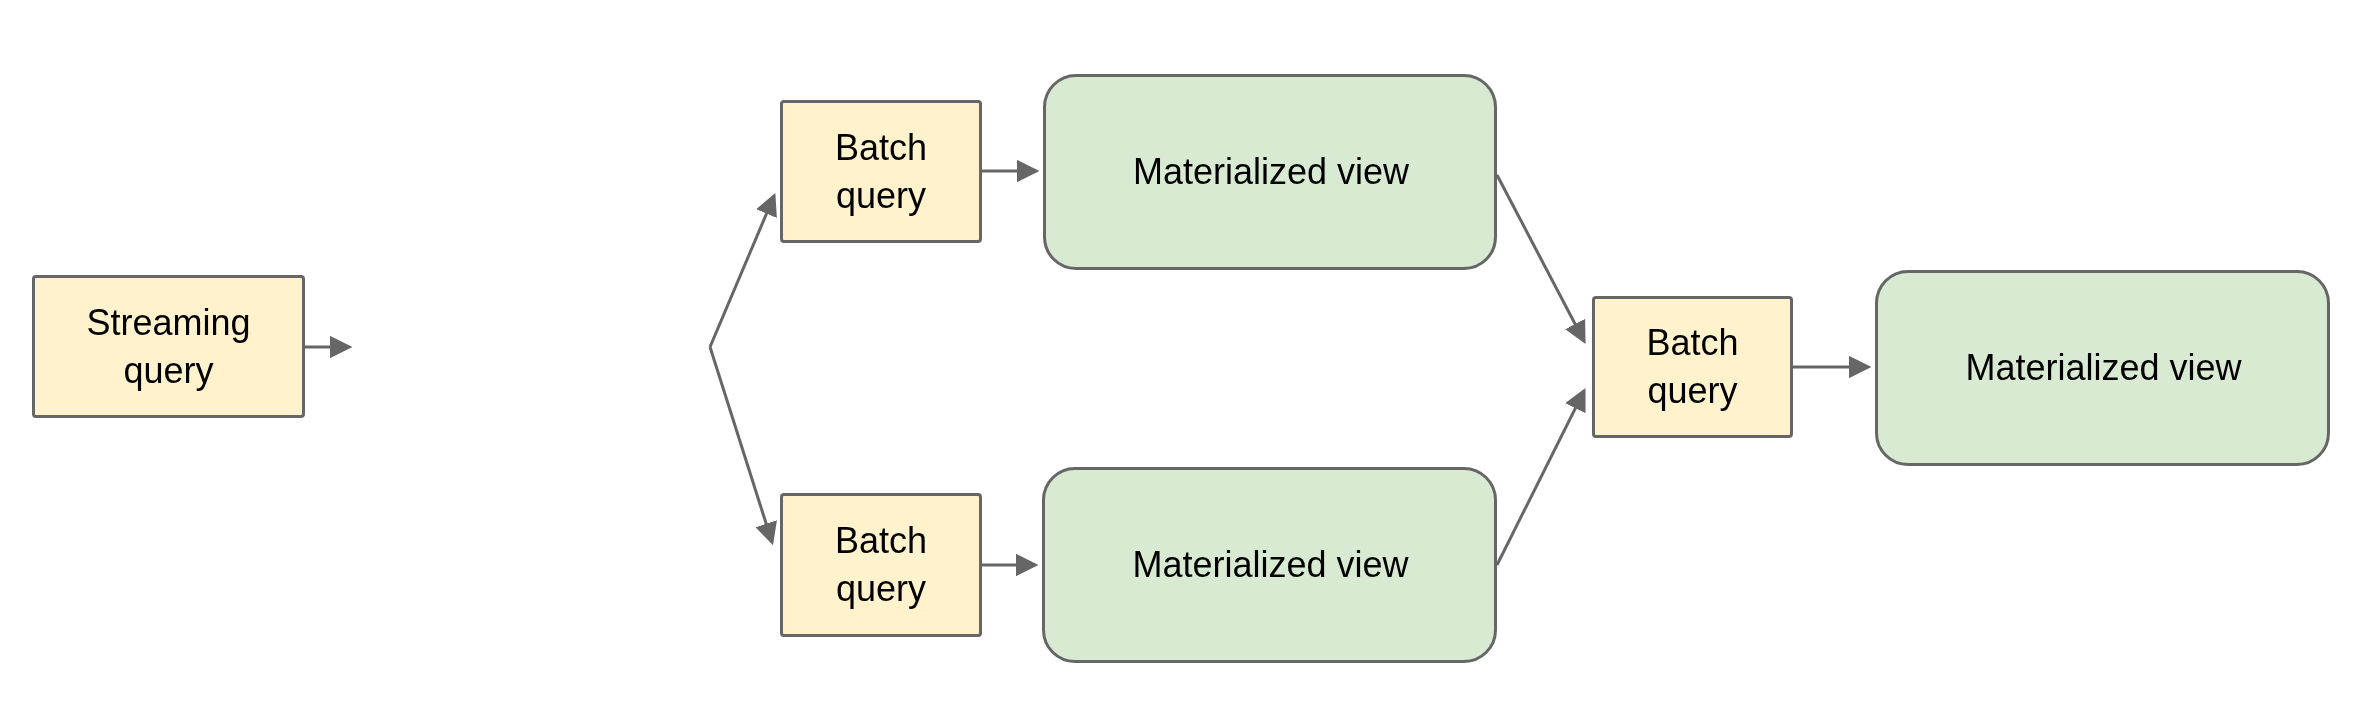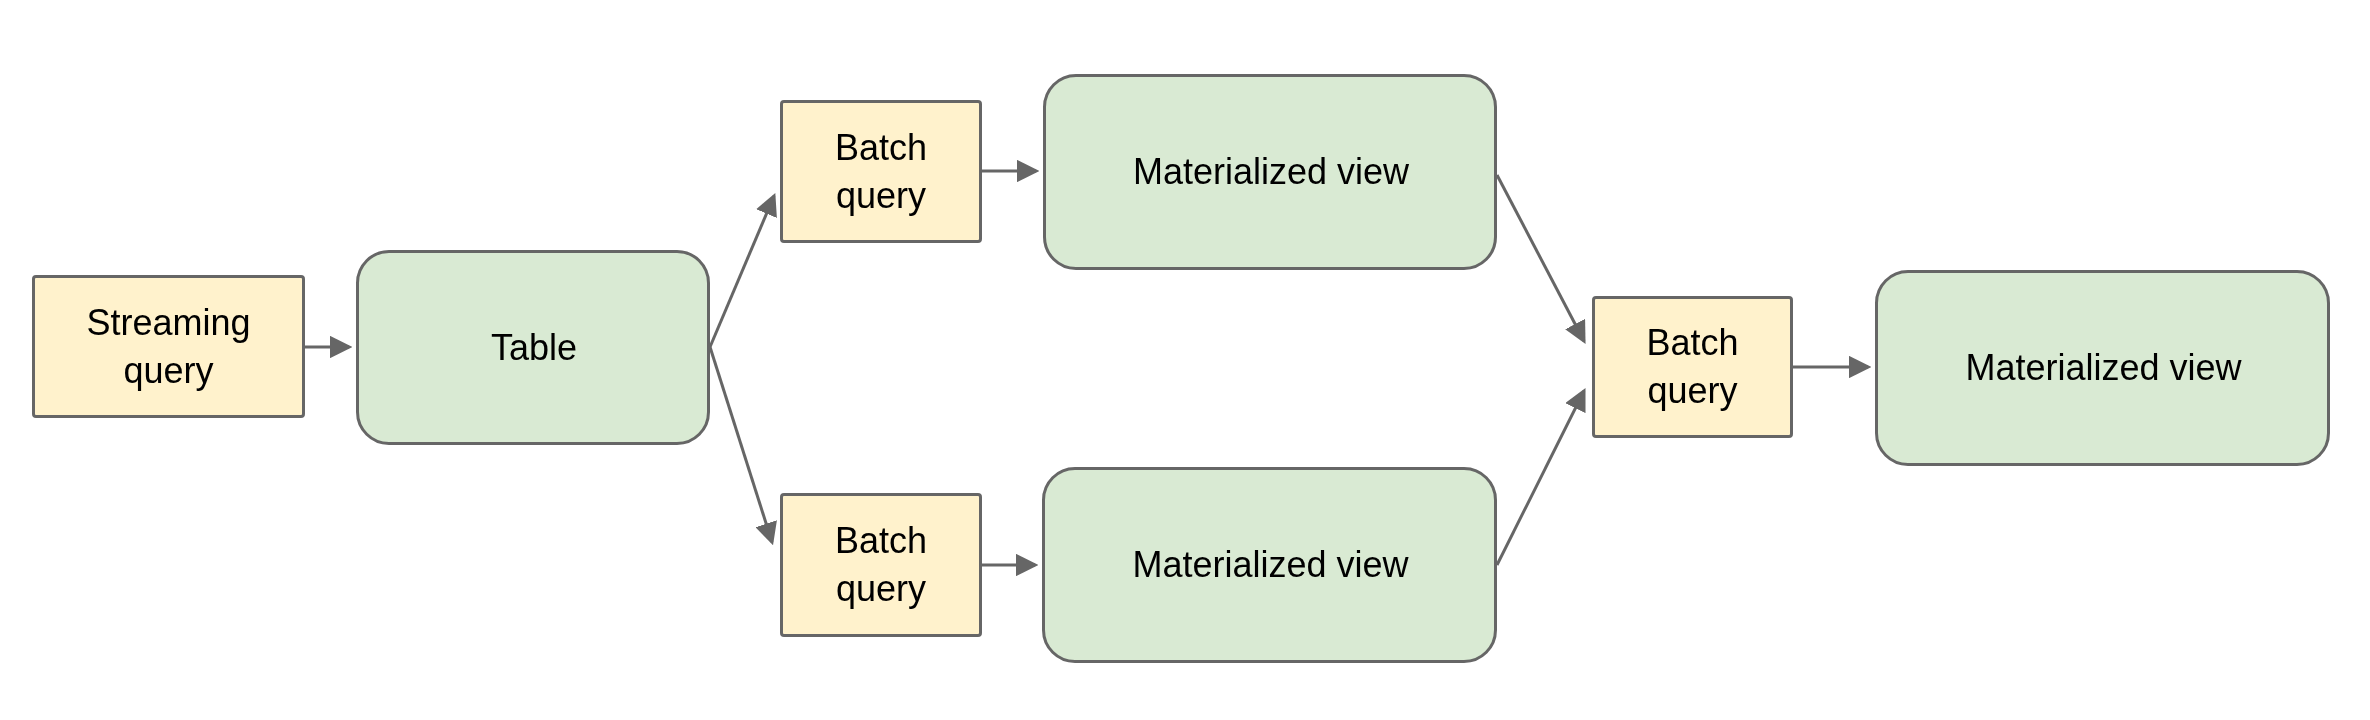--- a/index.html
+++ b/index.html
@@ -72,23 +72,20 @@
     <line class="edge" x1="982" y1="565" x2="1035" y2="565" marker-end="url(#arrow)"></line>
     <line class="edge" x1="1497" y1="175" x2="1584" y2="341" marker-end="url(#arrow)"></line>
     <line class="edge" x1="1497" y1="565" x2="1584" y2="391" marker-end="url(#arrow)"></line>
     <line class="edge" x1="1793" y1="367" x2="1868" y2="367" marker-end="url(#arrow)"></line>
   </svg>
 
   <div class="node node--query" style="left:32px; top:275px; width:273px; height:143px;">
     <span>Streaming query</span>
   </div>
 
-  <div class="node node--view" style="left:356px; top:250px; width:354px; height:195px;">
-    <span>Table</span>
-  </div>
 
   <div class="node node--query" style="left:780px; top:100px; width:202px; height:143px;">
     <span>Batch query</span>
   </div>
 
   <div class="node node--view" style="left:1043px; top:74px; width:454px; height:196px;">
     <span>Materialized view</span>
   </div>
 
   <div class="node node--query" style="left:780px; top:493px; width:202px; height:144px;">

